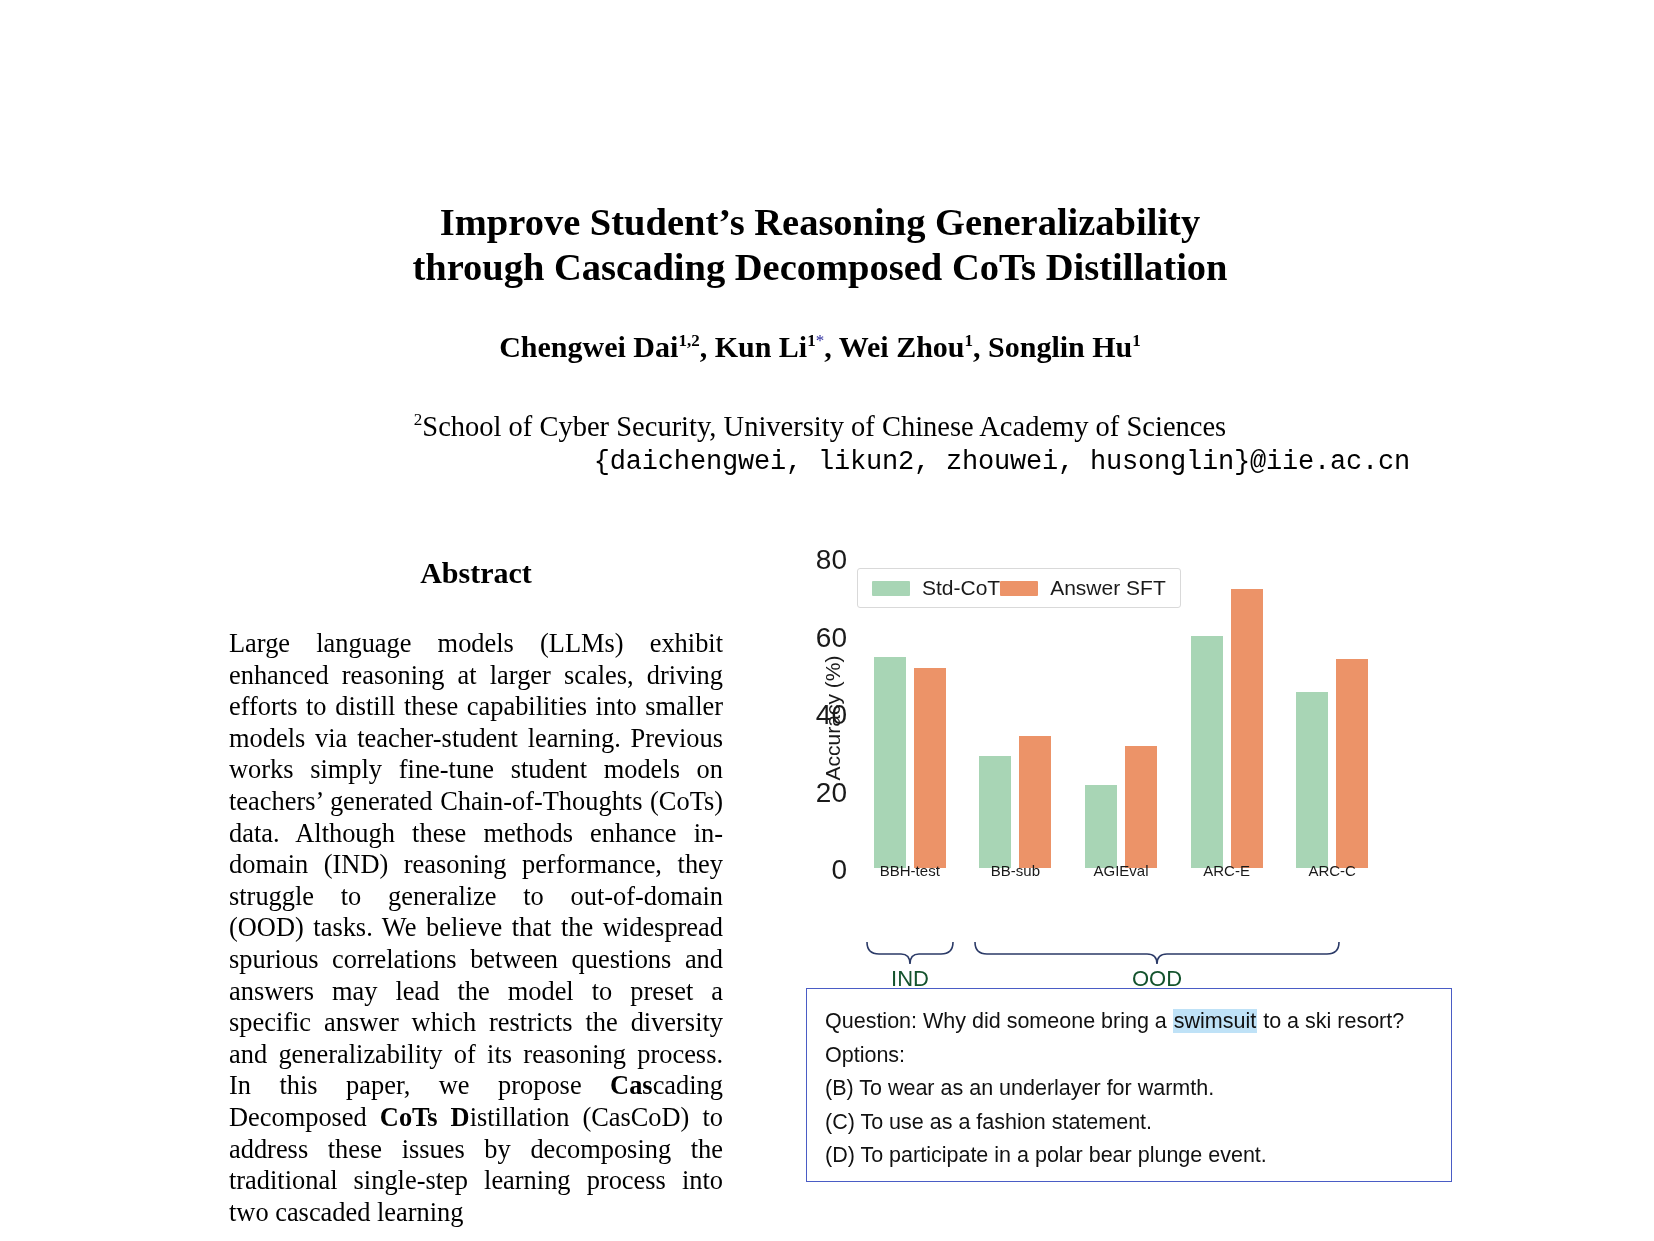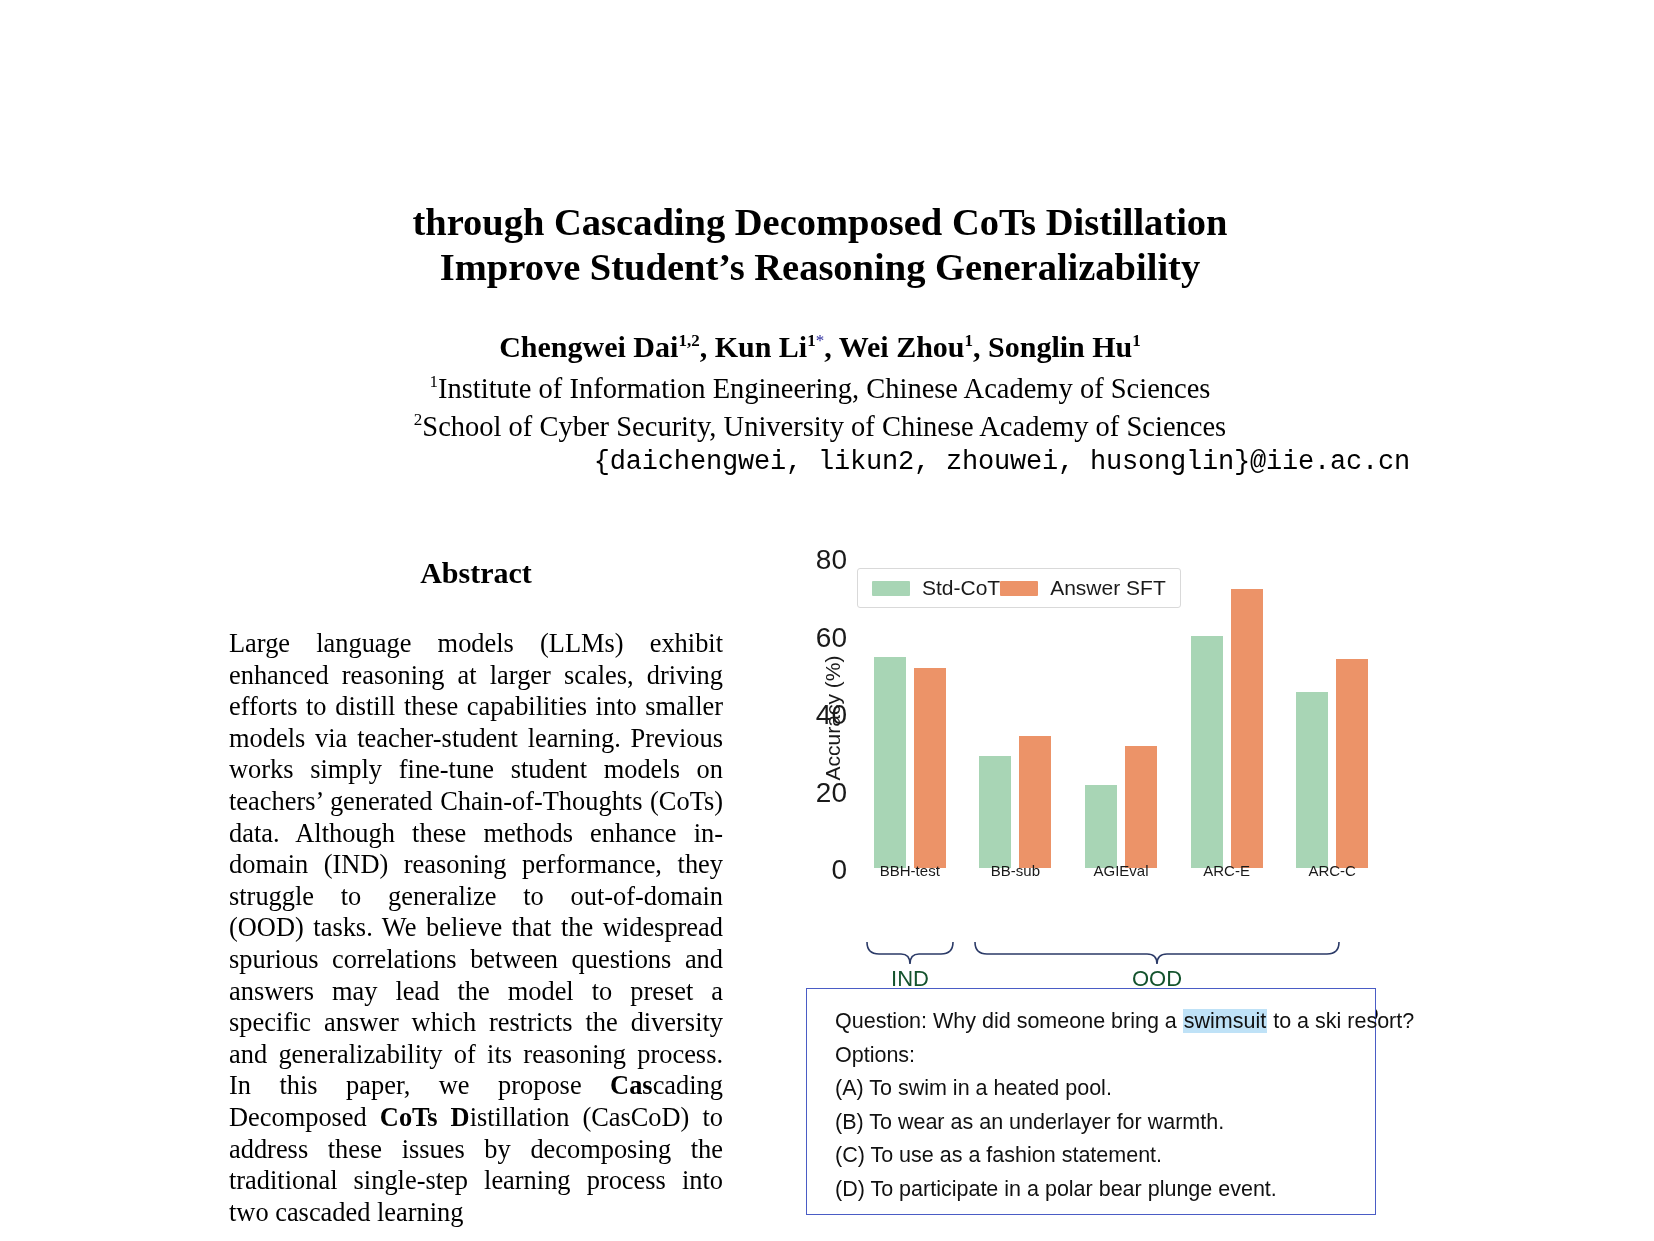--- a/index.html
+++ b/index.html
@@ -163,51 +163,50 @@
     font-family:"Liberation Sans", sans-serif;
     font-weight:bold;
     font-size:20.5px;
     color:#000;
   }
 
   
   #question-box {
     position:absolute;
     left:806px; top:988px;
-    width:570px;
+    width:646px;
     min-height:176px;
     border:1.5px solid #4a5cc5;
     background:#ffffff;
-    padding:16px 18px 8px 28px;
+    padding:16px 18px 8px 18px;
     box-sizing:border-box;
   }
   .q-line {
     font-family:"Liberation Sans", sans-serif;
     font-size:21.5px;
     line-height:33.5px;
     color:#111;
     white-space:nowrap;
   }
   .hl { background:#bfe2f7; padding:0 1px; }
 </style>
 </head>
 <body>
 
 <div id="page">
 
   <div id="title-block">
+    <div class="paper-title">Improve Student’s Reasoning Generalizability</div>
     <div class="paper-title">through Cascading Decomposed CoTs Distillation</div>
-    <div class="paper-title">Improve Student’s Reasoning Generalizability</div>
   </div>
 
   <div id="authors-line">
     <span><span>Chengwei Dai</span><sup>1,2</sup></span><span>, </span><span><span>Kun Li</span><sup><span>1</span><span class="star">*</span></sup></span><span>, </span><span><span>Wei Zhou</span><sup>1</sup></span><span>, </span><span><span>Songlin Hu</span><sup>1</sup></span>
   </div>
 
-  <div class="affil" id="affil-1"><sup>1</sup><span>Institute of Information Engineering, Chinese Academy of Sciences</span></div>
   <div class="affil" id="affil-2"><sup>2</sup><span>School of Cyber Security, University of Chinese Academy of Sciences</span></div>
 
   <div id="email-line">{daichengwei, likun2, zhouwei, husonglin}@iie.ac.cn</div>
 
   <div id="abstract-col">
     <div id="abstract-heading">Abstract</div>
     <div id="abstract-body"><span>Large language models (LLMs) exhibit enhanced reasoning at larger scales, driving efforts to distill these capabilities into smaller models via teacher-student learning. Previous works simply fine-tune student models on teachers’ generated Chain-of-Thoughts (CoTs) data. Although these methods enhance in-domain (IND) reasoning performance, they struggle to generalize to out-of-domain (OOD) tasks. We believe that the widespread spurious correlations between questions and answers may lead the model to preset a specific answer which restricts the diversity and generalizability of its reasoning process. In this paper, we propose </span><b>Cas</b><span>cading Decomposed </span><b>CoTs </b><b>D</b><span>istillation (CasCoD) to address these issues by decomposing the traditional single-step learning process into two cascaded learning</span></div>
   </div>
 
   <div id="figure-col">
@@ -275,19 +274,18 @@
       <div class="group-label" style="left:75px; top:26px; width:80px;">IND</div>
       <div class="group-label" style="left:322px; top:26px; width:80px;">OOD</div>
     </div>
 
     <div class="fig-caption">(a) Answer SFT consistently outperform Std-CoT on OOD tasks.</div>
   </div>
 
   <div id="question-box">
     <div class="q-line"><span>Question: Why did someone bring a </span><span class="hl">swimsuit</span><span> to a ski resort?</span></div>
     <div class="q-line">Options:</div>
-    <div class="q-line">(A) To swim in a heated pool.</div>
     <div class="q-line">(B) To wear as an underlayer for warmth.</div>
     <div class="q-line">(C) To use as a fashion statement.</div>
     <div class="q-line">(D) To participate in a polar bear plunge event.</div>
   </div>
 
 </div>
 
 </body></html>

